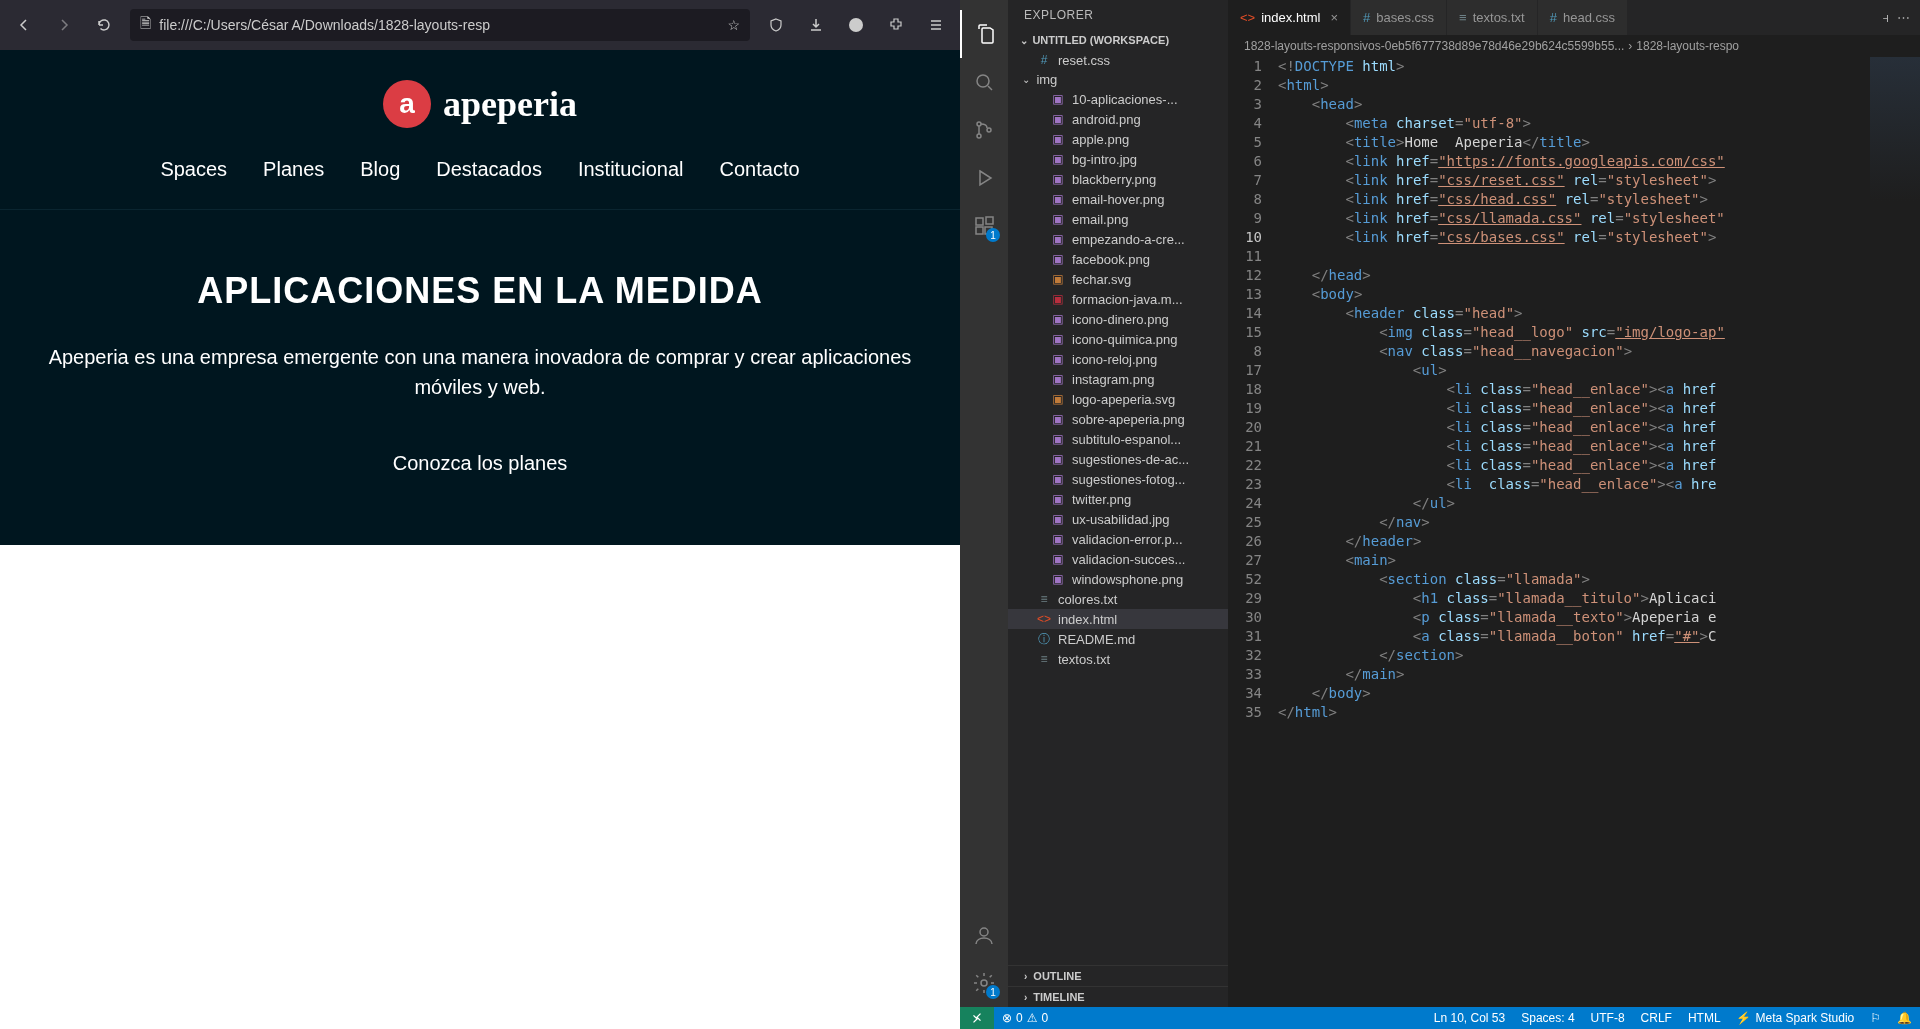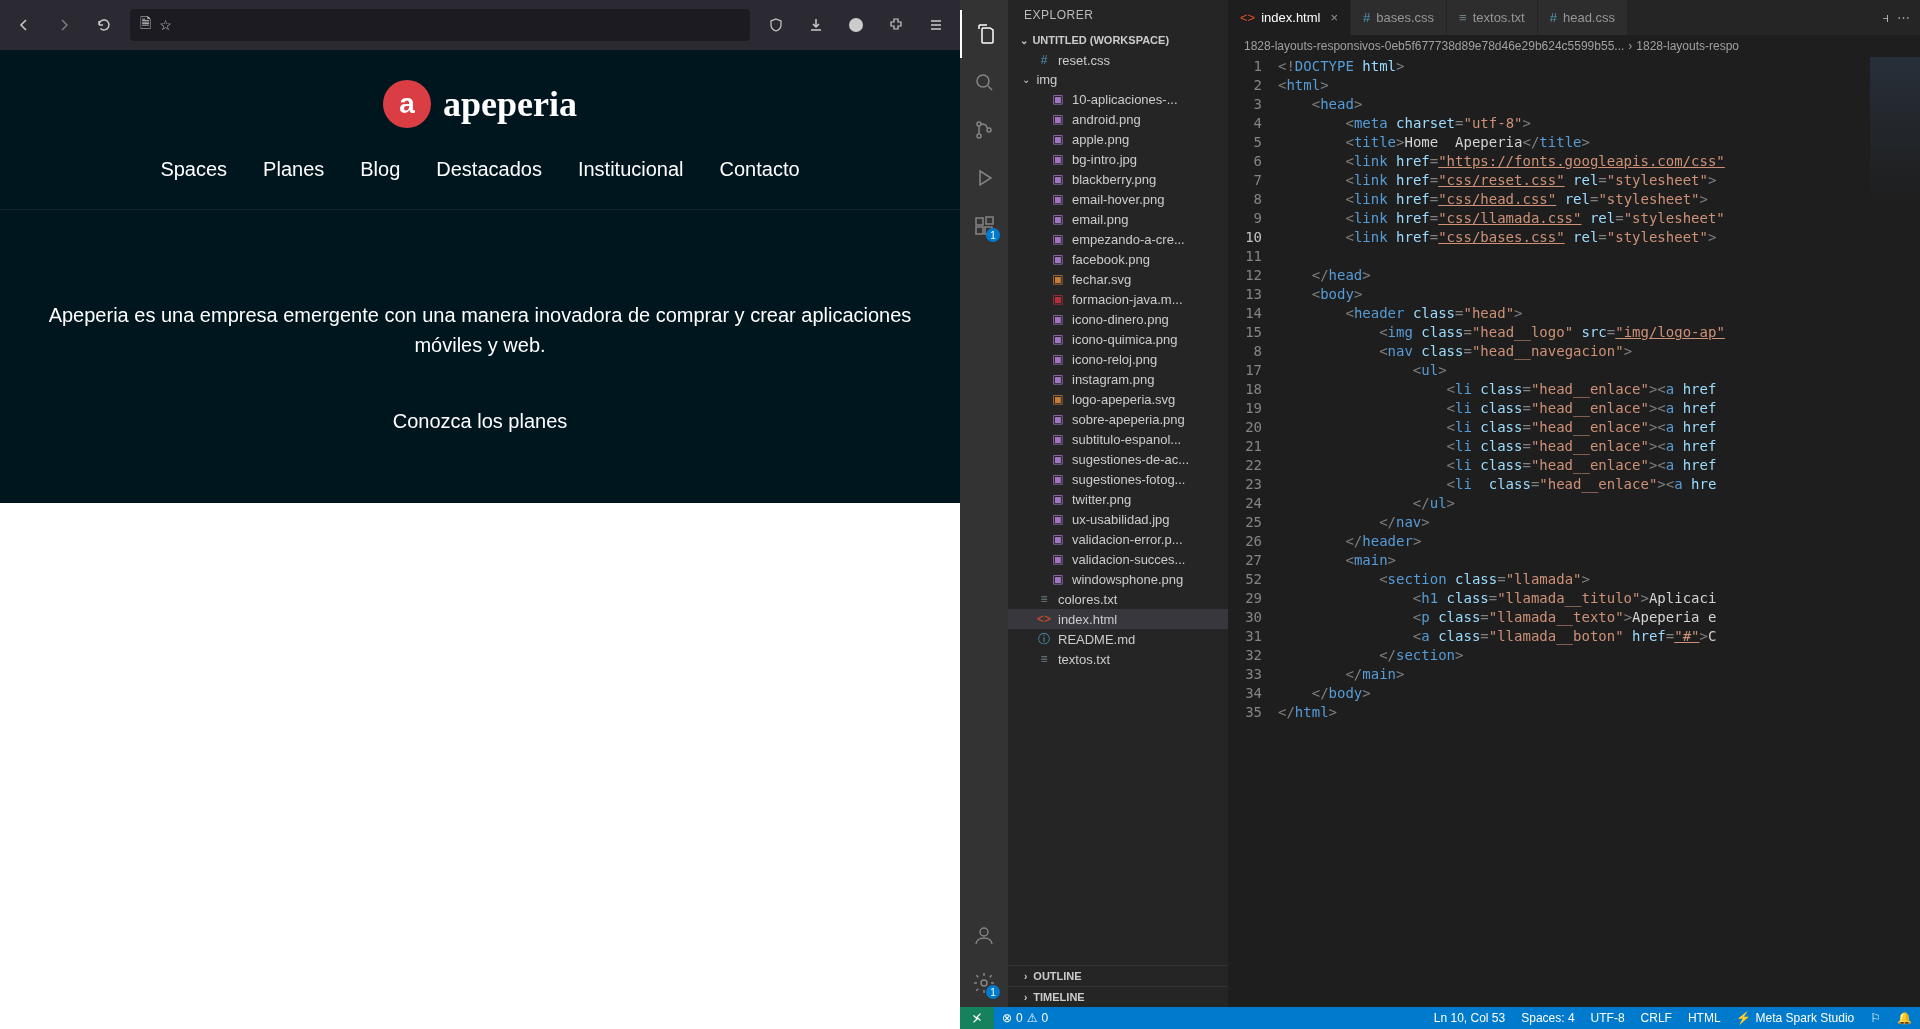--- a/index.html
+++ b/index.html
@@ -90,20 +90,21 @@
           <path d="M6 3 L11 8 L6 13"></path>
         </svg>
       </div>
     <div class="nav-btn">
         <svg width="16" height="16" viewBox="0 0 16 16" fill="none" stroke="currentColor" stroke-width="1.5">
           <path d="M3 8a5 5 0 1 1 1.5 3.5M3 8V4M3 8h4"></path>
         </svg>
       </div>
     <div class="url-bar">
       <span>🗎</span>
+      <span class="url-text">file:///C:/Users/César A/Downloads/1828-layouts-resp</span>
       <span>☆</span>
     </div>
     <div class="nav-btn">
         <svg width="16" height="16" viewBox="0 0 16 16" fill="none" stroke="currentColor" stroke-width="1.2">
           <path d="M8 2l5 2v4c0 3-2 5-5 6-3-1-5-3-5-6V4l5-2z"></path>
         </svg>
       </div>
     <div class="nav-btn">
         <svg width="16" height="16" viewBox="0 0 16 16" fill="none" stroke="currentColor" stroke-width="1.5">
           <path d="M8 2v8M5 7l3 3 3-3M3 13h10"></path>
@@ -134,20 +135,21 @@
       <div class="nav-links">
         <span>Spaces</span>
         <span>Planes</span>
         <span>Blog</span>
         <span>Destacados</span>
         <span>Institucional</span>
         <span>Contacto</span>
       </div>
     </div>
     <div class="hero">
+      <h1>APLICACIONES EN LA MEDIDA</h1>
       <p>Apeperia es una empresa emergente con una manera inovadora de comprar y crear aplicaciones móviles y web.</p>
       <span class="cta">Conozca los planes</span>
     </div>
   </div>
 </div>
 
 <div class="vscode">
   <div class="vscode-main">
     <div class="activity-bar">
       <div class="act-item active">

